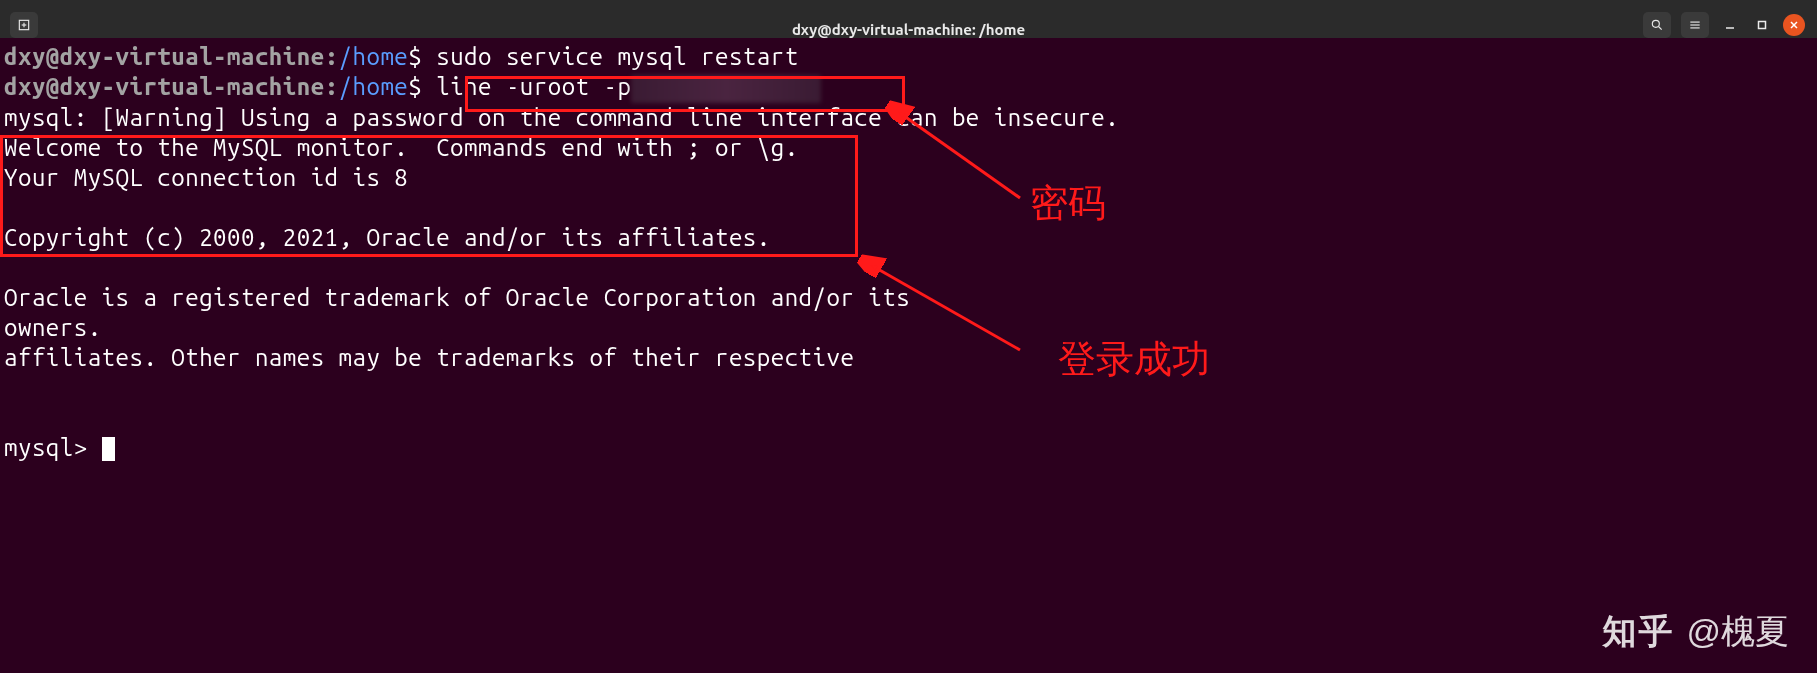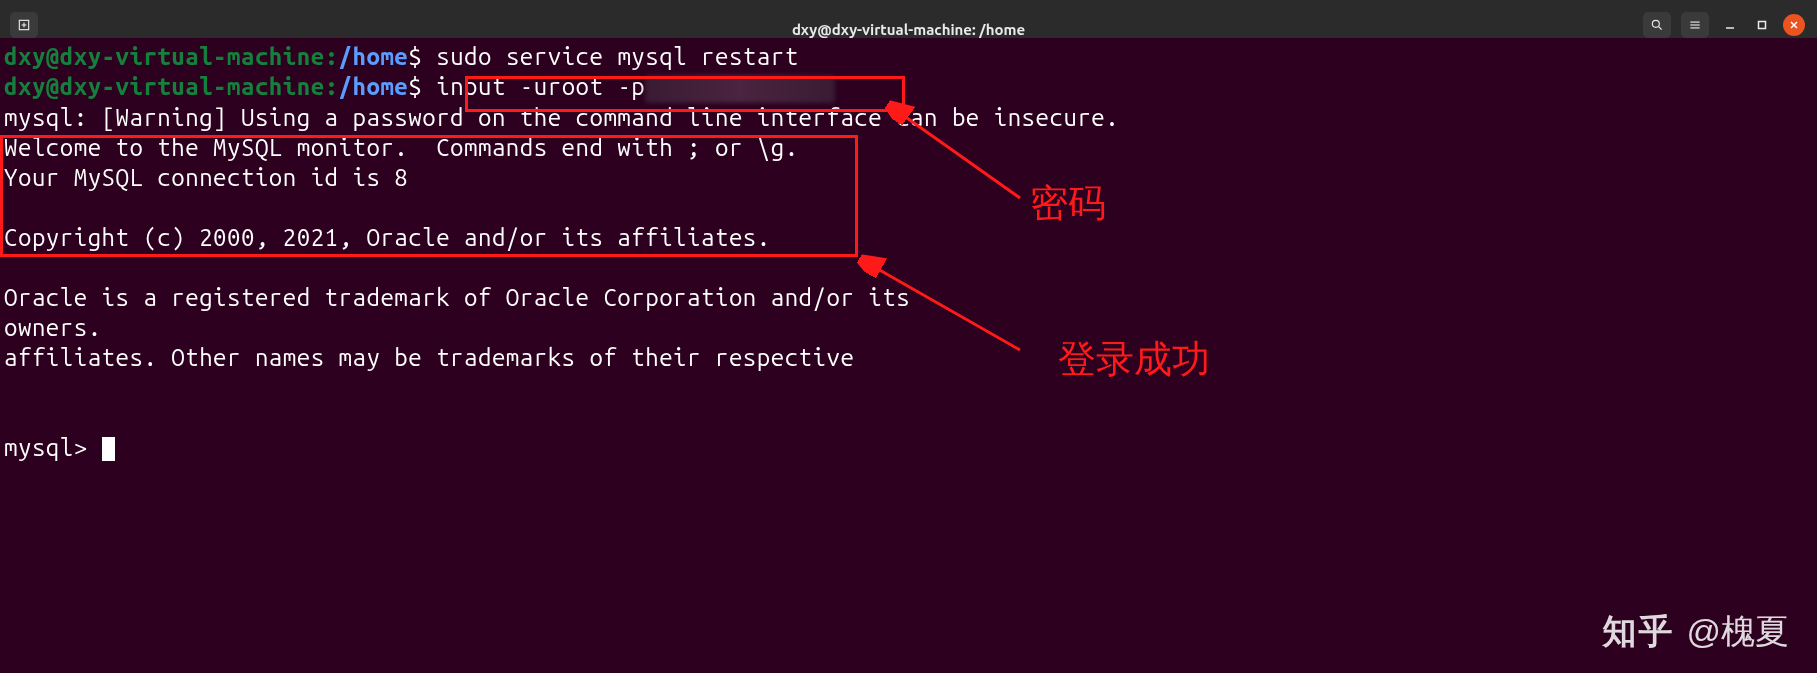--- a/index.html
+++ b/index.html
@@ -67,22 +67,22 @@
     color: #fff;
   }
   .terminal {
     padding: 4px 4px 0 4px;
     font-size: 24px;
     line-height: 30px;
     color: #ffffff;
     letter-spacing: 0.5px;
     position: relative;
   }
-  .prompt-user { color: #15803d; font-weight: bold; }
-  .prompt-path { color: #5a9dff; font-weight: bold; }
+  .prompt-user { color: #a3a3a3; font-weight: bold; }
+  .prompt-path { color: #5a9dff; font-weight: normal; }
   .prompt-dollar { color: #ffffff; }
   .cmd { color: #ffffff; margin-top: 32px; }
   .line { white-space: pre; }
   .blank { height: 30px; }
   .cursor {
     display: inline-block;
     width: 13px;
     height: 24px;
     background: #ffffff;
     vertical-align: text-bottom;
@@ -180,21 +180,21 @@
       <svg viewBox="0 0 10 10">
           <line x1="2" y1="2" x2="8" y2="8" stroke="currentColor" stroke-width="1.5"></line>
           <line x1="8" y1="2" x2="2" y2="8" stroke="currentColor" stroke-width="1.5"></line>
         </svg>
     </div>
   </div>
 </div>
 
 <div class="terminal">
   <div class="line"><span class="prompt-user">dxy@dxy-virtual-machine</span><span class="prompt-user">:</span><span class="prompt-path">/home</span><span class="prompt-dollar">$</span> <span class="cmd">sudo service mysql restart</span></div>
-  <div class="line"><span class="prompt-user">dxy@dxy-virtual-machine</span><span class="prompt-user">:</span><span class="prompt-path">/home</span><span class="prompt-dollar">$</span> <span class="cmd">input -uroot -p</span><span class="blur-box"></span></div>
+  <div class="line"><span class="prompt-user">dxy@dxy-virtual-machine</span><span class="prompt-user">:</span><span class="prompt-path">/home</span><span class="prompt-dollar">$</span> <span class="cmd">line -uroot -p</span><span class="blur-box"></span></div>
   <div class="line">mysql: [Warning] Using a password on the command line interface can be insecure.</div>
   <div class="line">Welcome to the MySQL monitor.  Commands end with ; or \g.</div>
   <div class="line">Your MySQL connection id is 8</div>
   <div class="blank"></div>
   <div class="line">Copyright (c) 2000, 2021, Oracle and/or its affiliates.</div>
   <div class="blank"></div>
   <div class="line">Oracle is a registered trademark of Oracle Corporation and/or its</div>
   <div class="line">owners.</div>
   <div class="line">affiliates. Other names may be trademarks of their respective</div>
   <div class="blank"></div>

